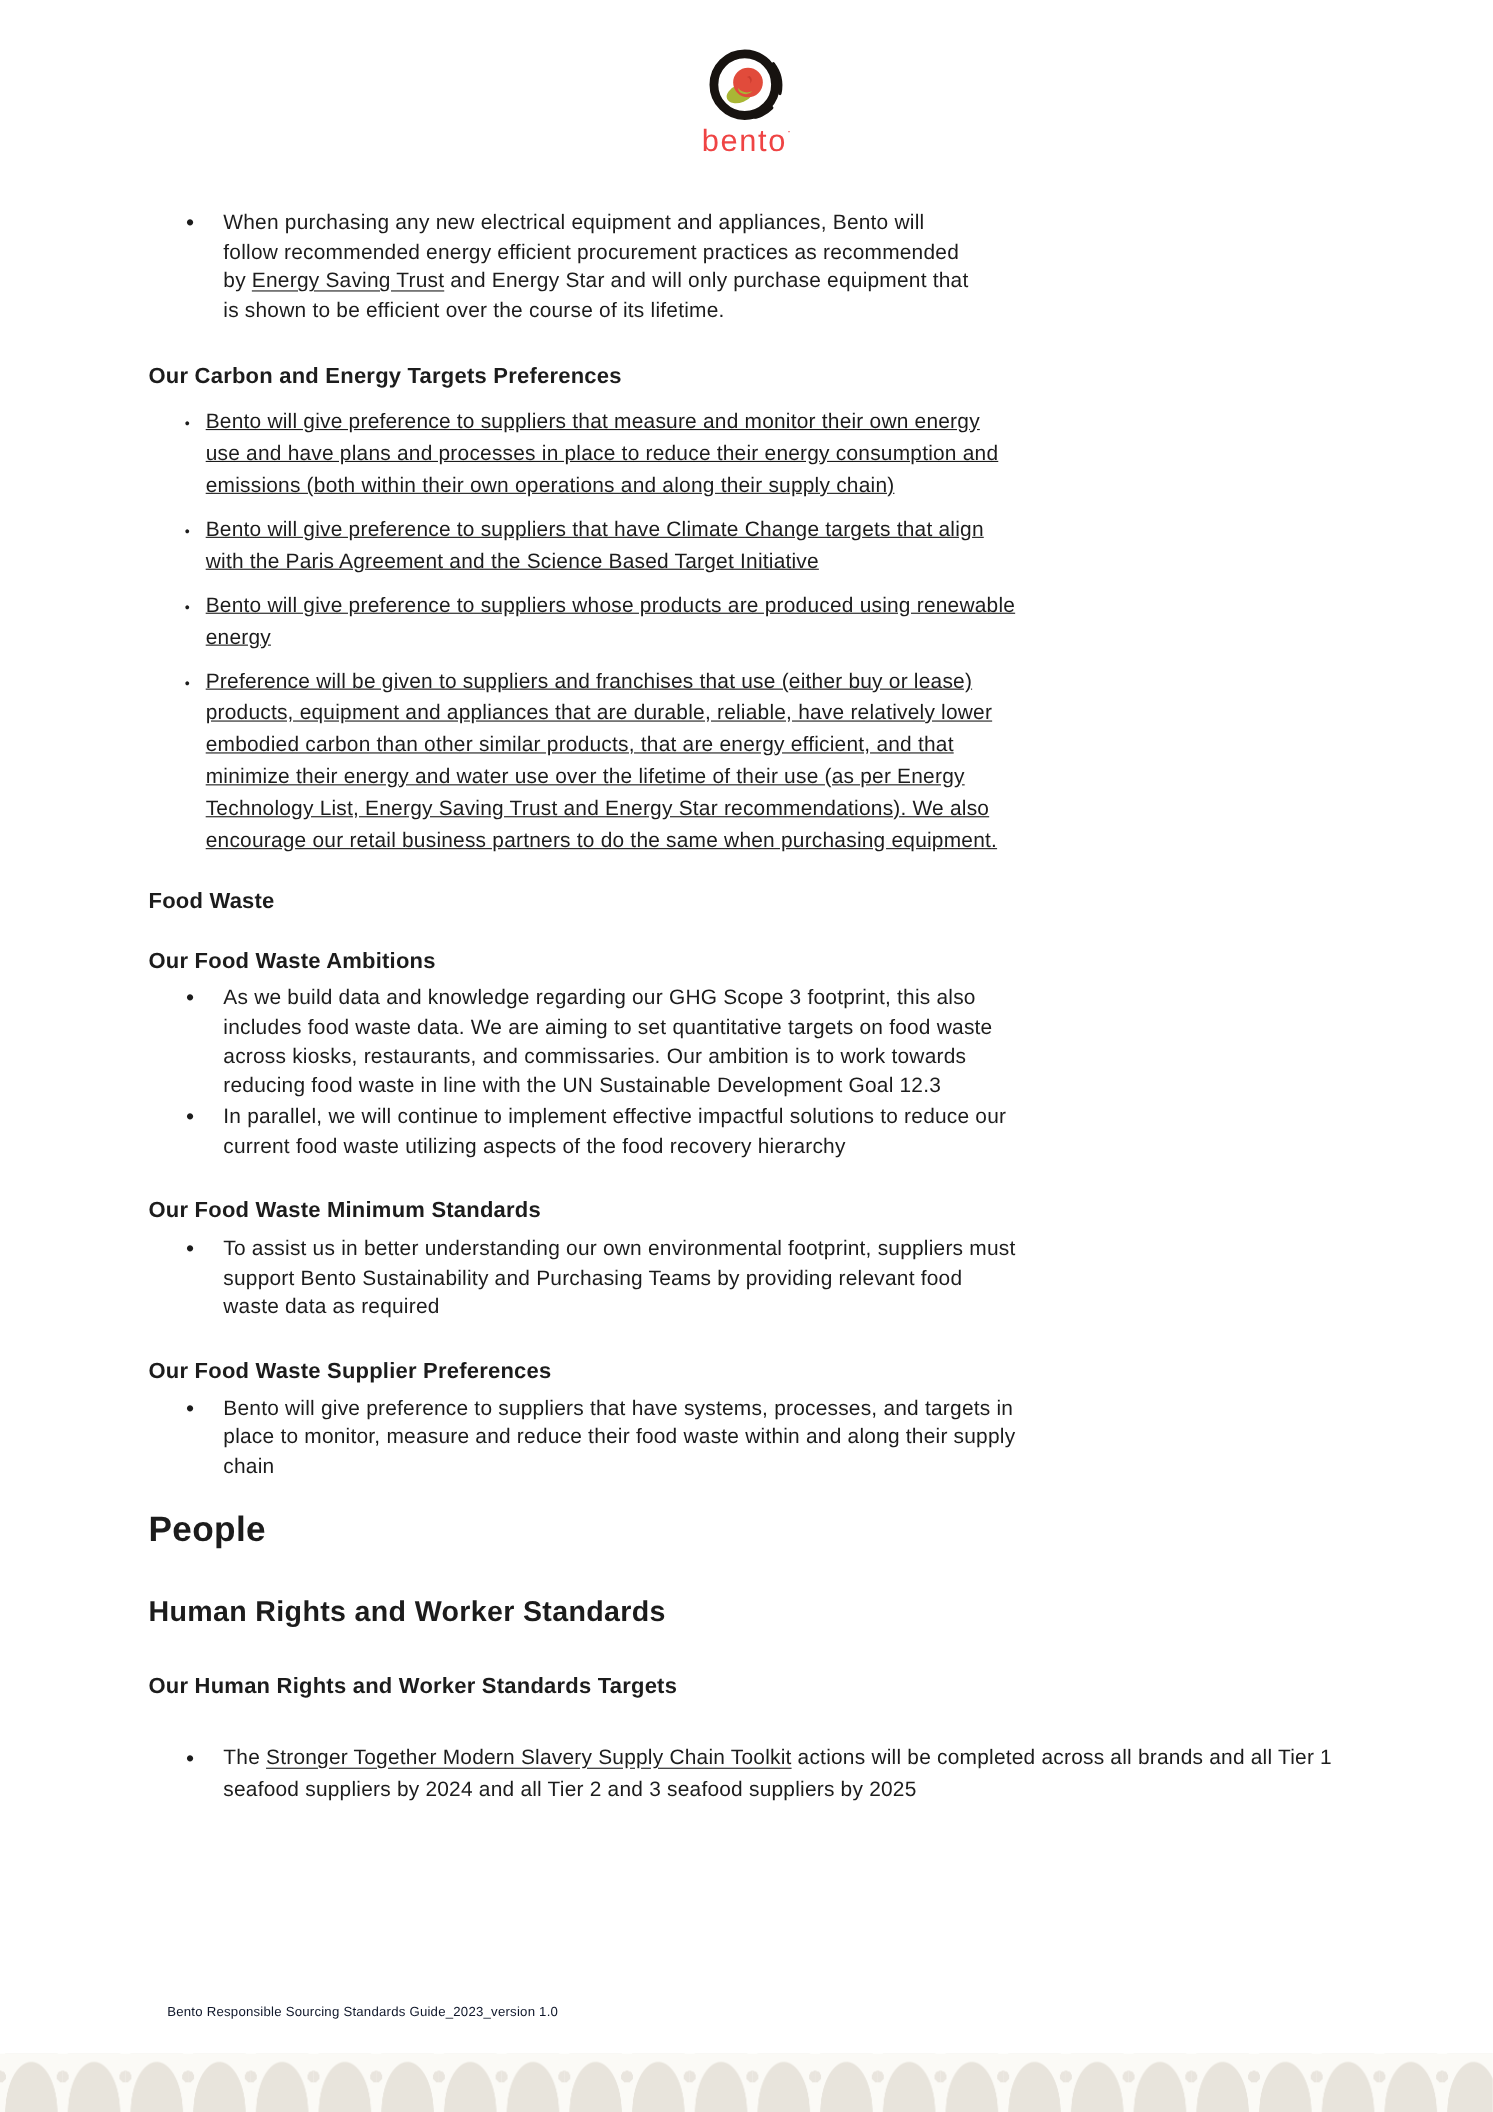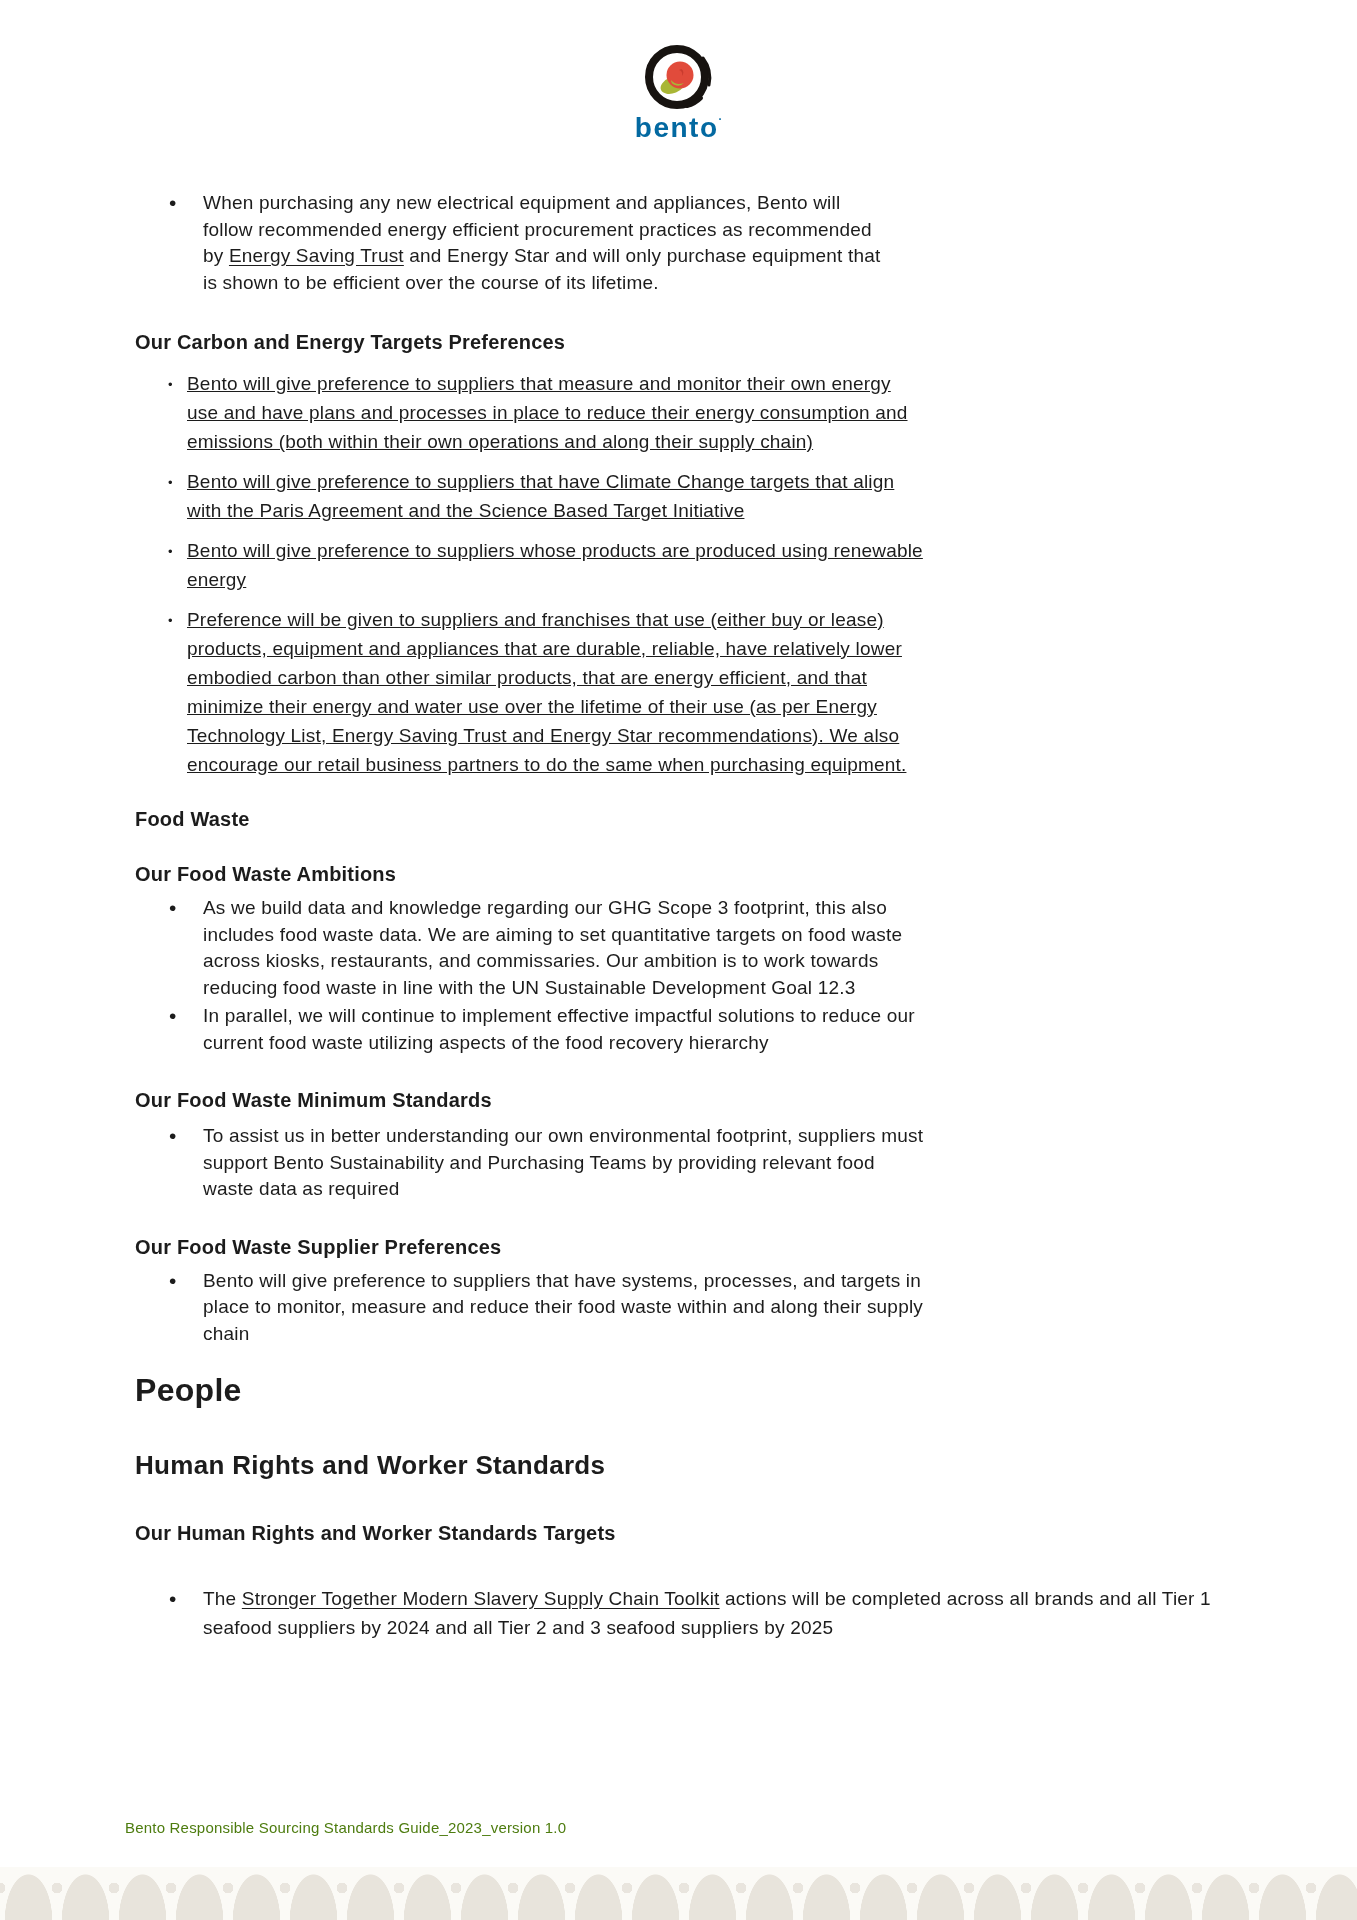--- a/index.html
+++ b/index.html
@@ -15,23 +15,23 @@
 
   
   .logo-wrap{
     padding-top:40px;
     display:flex;flex-direction:column;align-items:center;
   }
   .logo-icon{width:104px;height:76px;display:block;}
   .logo-word{
     margin-top:-2px;
     font-size:28px;
-    font-weight:700;
+    font-weight:400;
     letter-spacing:1.5px;
-    color:#0369a1;
+    color:#ef4444;
     line-height:1;
   }
   .logo-mark{font-size:11px;vertical-align:14px;letter-spacing:0;}
 
   
   .content{padding:0 140px 0 135px;}
 
   ul{margin:0;padding:0;list-style:none;}
 
   
@@ -88,22 +88,22 @@
   .m-pref-h{margin-top:32px;}
   .m-pref-list{margin-top:8px;max-width:820px;}
   .m-people-h{margin-top:26px;}
   .m-hr-h{margin-top:42px;}
   .m-hrt-h{margin-top:40px;}
   .m-hr-list{margin-top:38px;max-width:1080px;}
   .m-hr-list li{line-height:29px;}
 
   
   .footer{
-    position:absolute;left:125px;bottom:84px;
-    font-size:15px;letter-spacing:0.2px;color:#4d7c0f;
+    position:absolute;left:152px;bottom:84px;
+    font-size:12px;letter-spacing:0.2px;color:#0f172a;
   }
 
   
   .scallop{
     position:absolute;left:0;bottom:0;width:1357px;height:53px;
     background-color:#fbfaf6;
     background-image:
       radial-gradient(circle 5.5px at 0px 21px,   #e9e5de 98%, rgba(233,229,222,0) 100%),
       radial-gradient(circle 5.5px at 57px 21px,  #e9e5de 98%, rgba(233,229,222,0) 100%),
       radial-gradient(ellipse 24px 47px at 28.5px 54px, #e8e4dc 98%, rgba(232,228,220,0) 100%);

